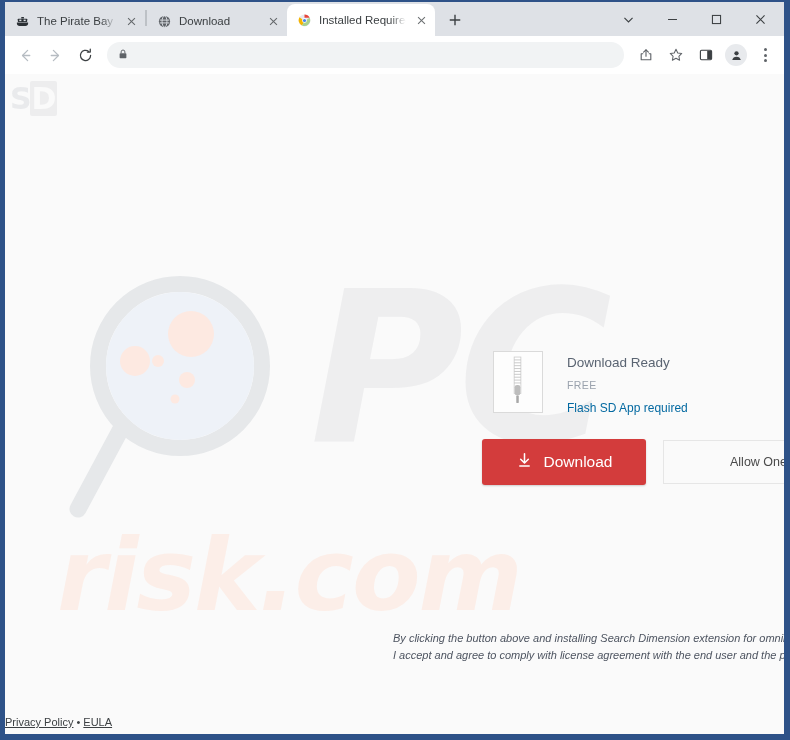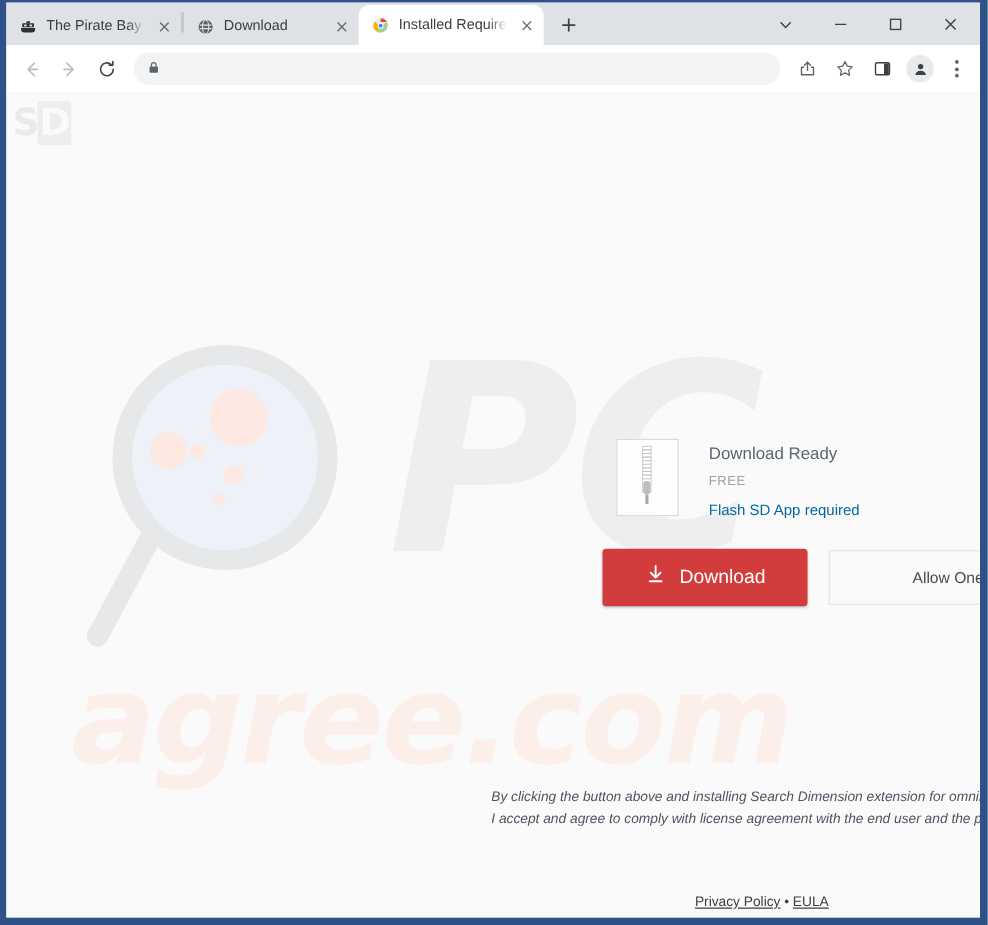--- a/index.html
+++ b/index.html
@@ -151,21 +151,21 @@
   
   .disclaimer{
     position:absolute;left:388px;top:556px;width:404px;
     font-size:11px;font-style:italic;color:#4d5460;line-height:17px;
     text-align:right;white-space:nowrap;overflow:hidden;
   }
   .disclaimer div{overflow:hidden;text-overflow:clip;}
 
   
   .footer{
-    position:absolute;left:0;bottom:8px;width:658px;text-align:right;
+    position:absolute;left:0;bottom:8px;width:658px;text-align:left;
     font-size:11px;color:#3c4043;
   }
   .footer a{color:#3c4043;text-decoration:underline;}
   .footer .dot{margin:0 3px;text-decoration:none;}
 </style>
 </head>
 <body>
 
 <div class="window">
 
@@ -337,21 +337,21 @@
         <circle cx="131" cy="65" r="23" fill="#fde9e1"></circle>
         <circle cx="75" cy="92" r="15" fill="#fde9e1"></circle>
         <circle cx="98" cy="92" r="6" fill="#fde9e1"></circle>
         <circle cx="127" cy="111" r="8" fill="#fde9e1"></circle>
         <circle cx="115" cy="130" r="4.5" fill="#fde9e1"></circle>
         <path d="M62 158 L18 240" stroke="#e6e8ea" stroke-width="17" stroke-linecap="round"></path>
       </svg>
     </div>
 
     <div class="wm-pc">PC</div>
-    <div class="wm-risk">agree.com</div>
+    <div class="wm-risk">risk.com</div>
 
     <div class="product">
       <div class="zipbox">
         <svg viewBox="0 0 50 62" width="48" height="60">
           <rect x="21" y="5" width="7" height="38" fill="#ffffff" stroke="#c9c9c9" stroke-width="0.8"></rect>
           <g stroke="#c2c2c2" stroke-width="0.9">
             <path d="M21 8 H28"></path>
               <path d="M21 11 H28"></path>
               <path d="M21 14 H28"></path>
             <path d="M21 17 H28"></path>

